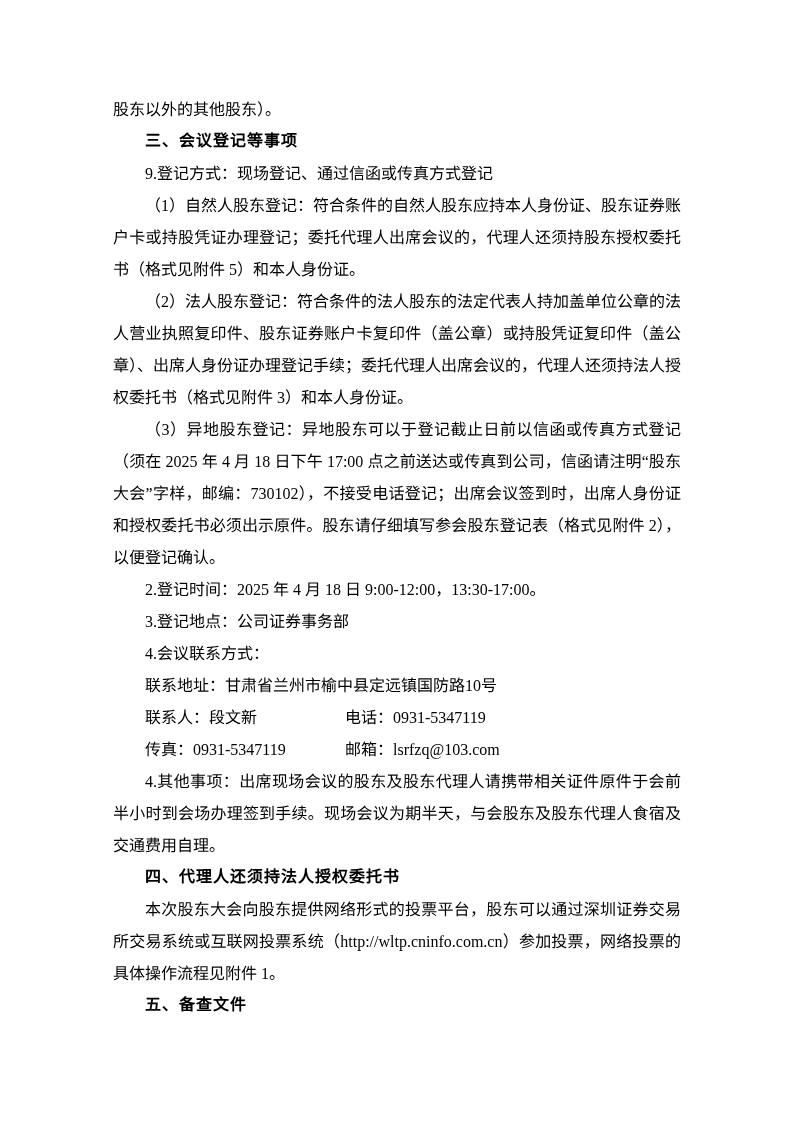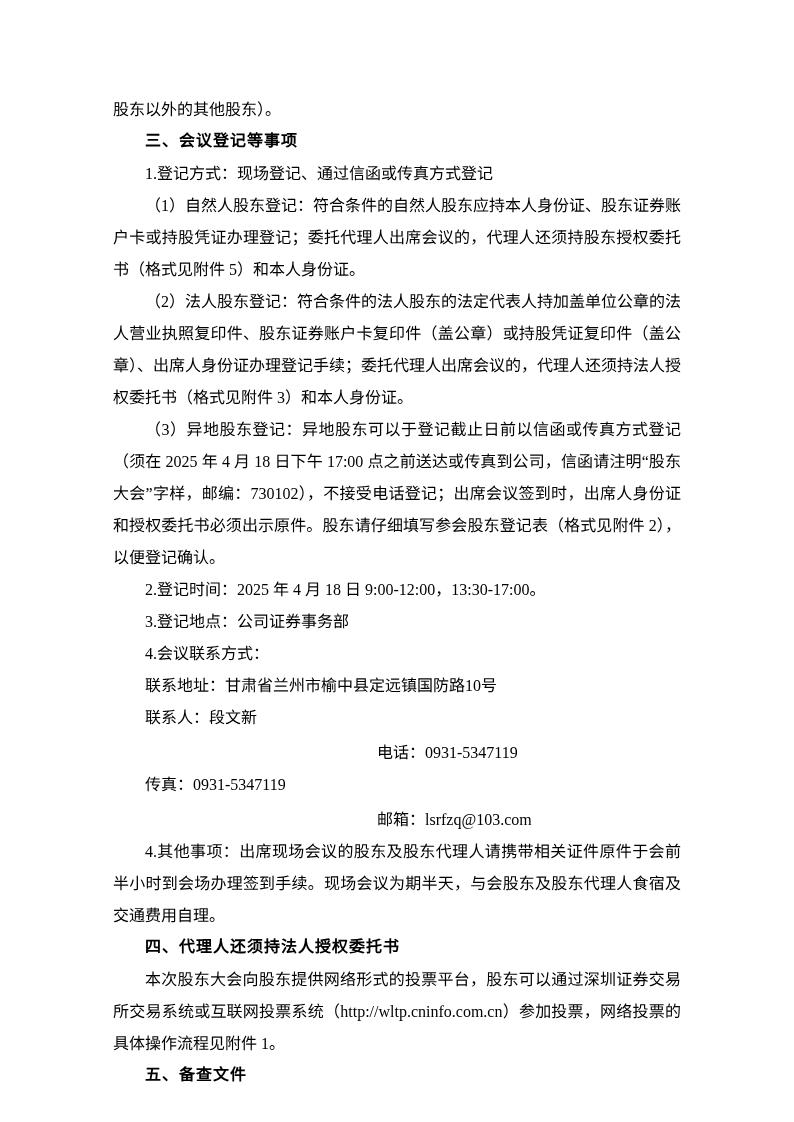--- a/index.html
+++ b/index.html
@@ -37,42 +37,40 @@
     line-height: 32px;
     text-indent: 2em;
     font-weight: 700;
     font-family: Liberation Mono, monospace;
     letter-spacing: 1px;
   }
   .contact-row {
     display: flex;
     margin: 0;
     padding-left: 2em;
-    gap: 32px;
   }
   .contact-left {
     display: inline-block;
     width: 200px;
     flex: 0 0 200px;
   }
   .contact-right {
     display: inline-block;
-    margin-top: 35px;
   }
 </style>
 </head>
 <body>
 
 <div class="page">
 
   <p class="para no-indent">股东以外的其他股东）。</p>
 
   <p class="heading">三、会议登记等事项</p>
 
-  <p class="para">1.登记方式：现场登记、通过信函或传真方式登记</p>
+  <p class="para">9.登记方式：现场登记、通过信函或传真方式登记</p>
 
   <p class="para">（1）自然人股东登记：符合条件的自然人股东应持本人身份证、股东证券账户卡或持股凭证办理登记；委托代理人出席会议的，代理人还须持股东授权委托书（格式见附件 5）和本人身份证。</p>
 
   <p class="para">（2）法人股东登记：符合条件的法人股东的法定代表人持加盖单位公章的法人营业执照复印件、股东证券账户卡复印件（盖公章）或持股凭证复印件（盖公章）、出席人身份证办理登记手续；委托代理人出席会议的，代理人还须持法人授权委托书（格式见附件 3）和本人身份证。</p>
 
   <p class="para">（3）异地股东登记：异地股东可以于登记截止日前以信函或传真方式登记（须在 2025 年 4 月 18 日下午 17:00 点之前送达或传真到公司，信函请注明“股东大会”字样，邮编：730102），不接受电话登记；出席会议签到时，出席人身份证和授权委托书必须出示原件。股东请仔细填写参会股东登记表（格式见附件 2），以便登记确认。</p>
 
   <p class="para">2.登记时间：2025 年 4 月 18 日 9:00-12:00，13:30-17:00。</p>
 
   <p class="para">3.登记地点：公司证券事务部</p>

